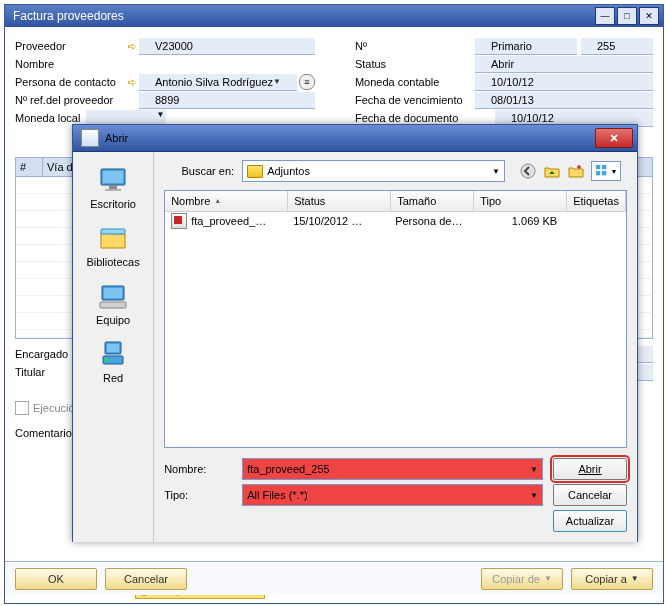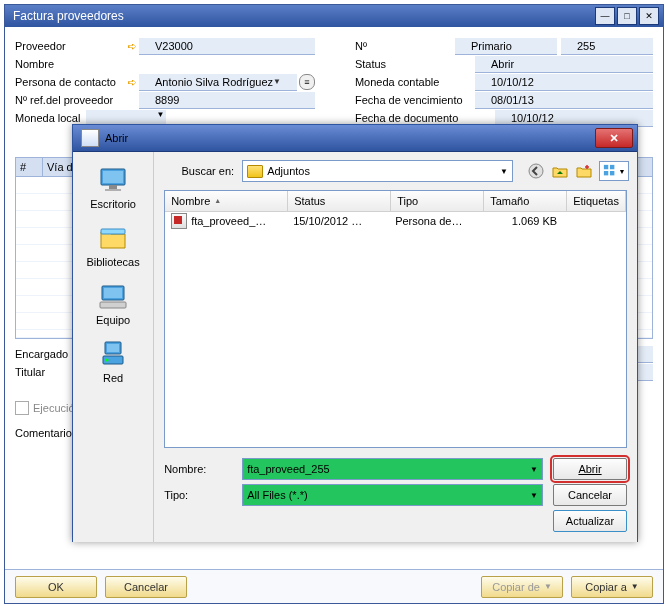--- a/index.html
+++ b/index.html
@@ -153,21 +153,21 @@
     height: 16px;
     background: #ffe27a;
     border: 1px solid #c9a227;
     color: #666;
     padding: 0 4px;
     line-height: 16px;
   }
   
   .bottom-bar {
     position: absolute;
-    left: 0; bottom: 0;
+    left: 0; bottom: 8px;
     width: 100%;
     height: 34px;
     border-top: 1px solid #9db3d9;
     background: #f7f9fd;
     display: flex;
     align-items: center;
     padding: 0 10px;
     box-sizing: border-box;
     gap: 8px;
   }
@@ -249,21 +249,21 @@
   }
   .dialog-main {
     flex: 1;
     display: flex;
     flex-direction: column;
     background: #f0f0f0;
   }
   .lookup-row {
     display: flex;
     align-items: center;
-    padding: 8px 8px 4px 10px;
+    padding: 8px 16px 4px 10px;
     gap: 8px;
   }
   .lookup-label { width: 70px; text-align: right; }
   .lookup-combo {
     flex: 1;
     height: 20px;
     background: #fff;
     border: 1px solid #7a9ac9;
     display: flex;
     align-items: center;
@@ -338,21 +338,21 @@
   .dbrow {
     display: flex;
     align-items: center;
     gap: 8px;
     margin-bottom: 4px;
   }
   .dbrow .lbl { width: 70px; text-align: left; }
   .dbrow .combo {
     flex: 1;
     height: 20px;
-    background: #22c55e;
+    background: #ef4444;
     border: 1px solid #7a9ac9;
     display: flex;
     align-items: center;
     padding: 0 4px;
   }
   .dbrow .combo .dd { margin-left: auto; font-size: 8px; }
   .dlg-btn {
     width: 72px;
     height: 20px;
     background: linear-gradient(#fdfdfd, #e8e8e8);
@@ -421,21 +421,21 @@
         <div class="form-row">
           <span class="form-label" style="width:auto">Moneda local</span>
           <span style="display:inline-block;width:80px;border-bottom:1px solid #9db3d9;background:#e4ecf7;height:16px;margin-left:6px;position:relative">
             <span style="position:absolute;right:2px;font-size:8px">▼</span>
           </span>
         </div>
       </div>
 
       <div class="form-col">
         <div class="form-row">
-          <span class="form-label" style="width:100px">Nº</span>
+          <span class="form-label" style="width:120px">Nº</span>
           <span class="form-value" style="flex:0 0 70px">
               <span>Primario</span>
             </span>
           <span class="form-value" style="margin-left:4px">
               <span>255</span>
             </span>
         </div>
         <div class="form-row">
           <span class="form-label" style="width:120px">Status</span>
           <span class="form-value">
@@ -615,22 +615,22 @@
         </div>
       </div>
 
       <div class="file-list">
         <div class="file-header">
           <div class="fh-col" style="width:110px">
             <span>Nombre</span>
             <span style="font-size:7px;color:#666">▲</span>
           </div>
           <div class="fh-col" style="width:90px">Status</div>
+          <div class="fh-col" style="width:70px">Tamaño</div>
           <div class="fh-col" style="width:80px">Tipo</div>
-          <div class="fh-col" style="width:70px">Tamaño</div>
           <div class="fh-col" style="flex:1">Etiquetas</div>
         </div>
         <div class="file-row">
           <div class="cell" style="width:110px;display:flex;align-items:center;gap:2px">
             <span class="file-icon-img"></span>
             <span>fta_proveed_…</span>
           </div>
           <div class="cell" style="width:90px">15/10/2012 …</div>
           <div class="cell" style="width:80px">Persona de…</div>
           <div class="cell" style="width:70px;text-align:right">1.069 KB</div>

